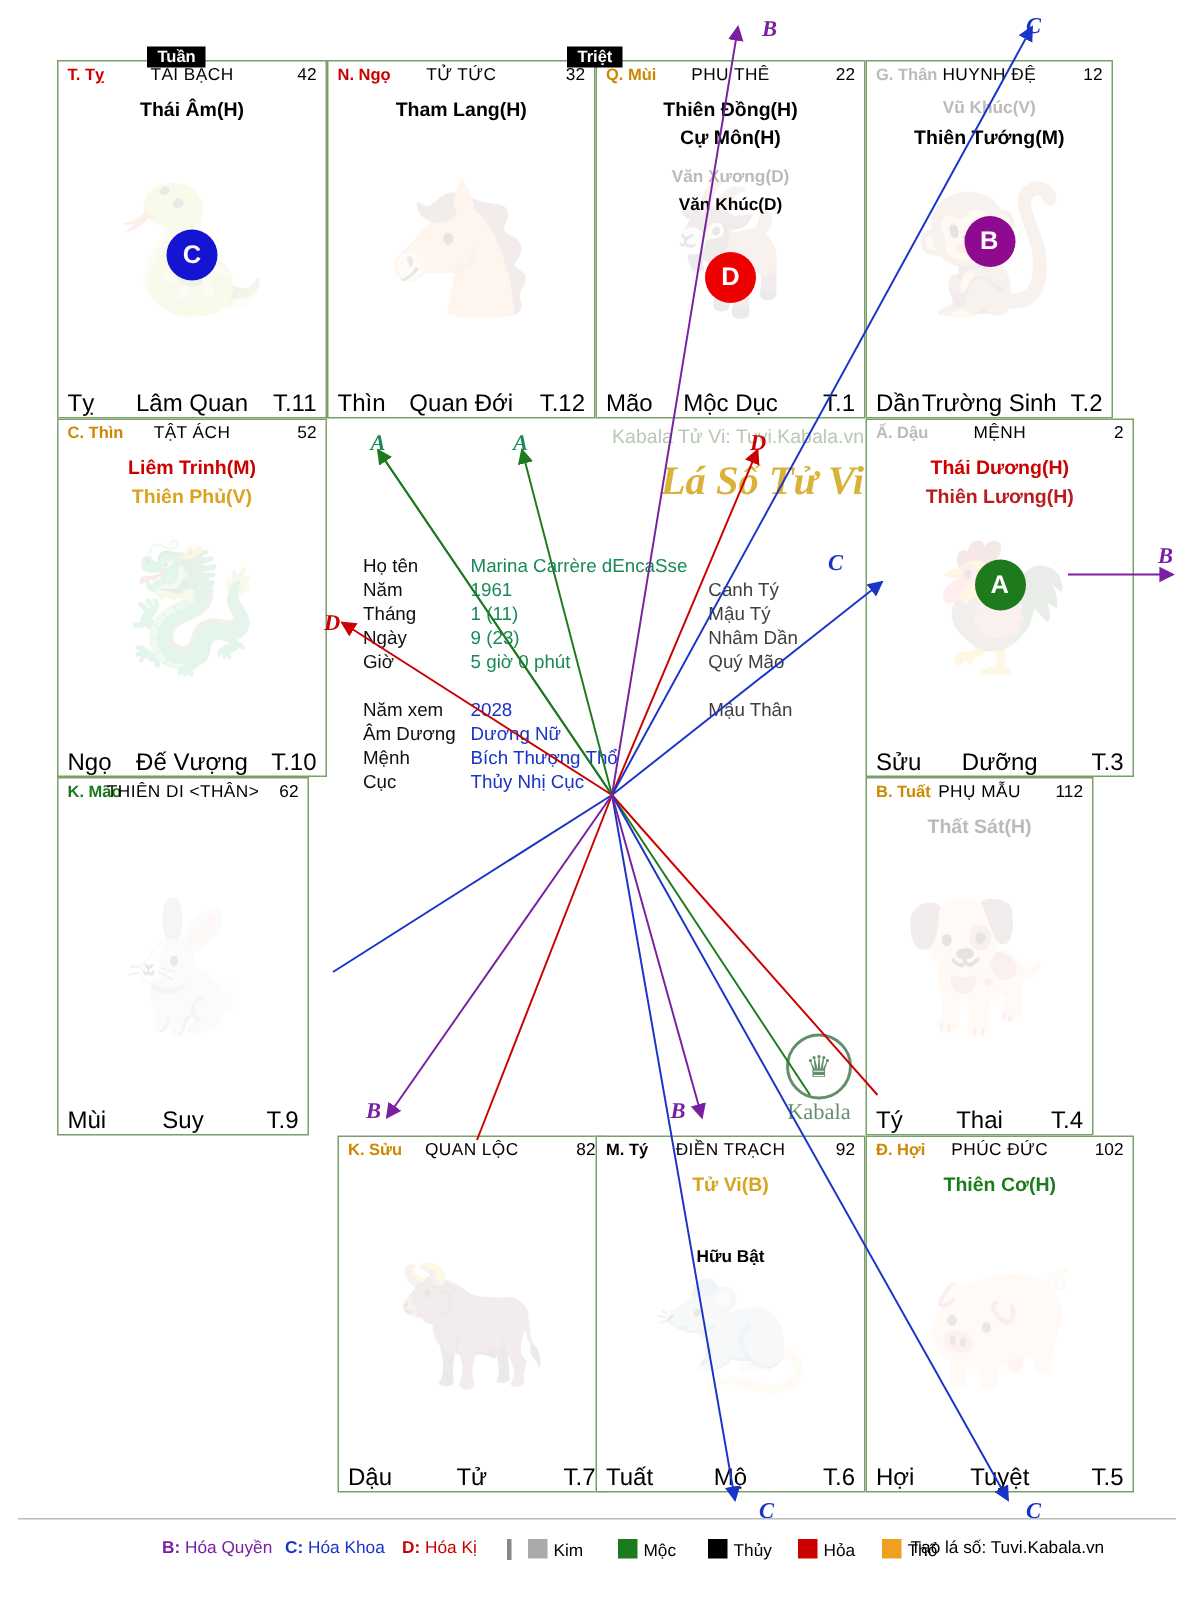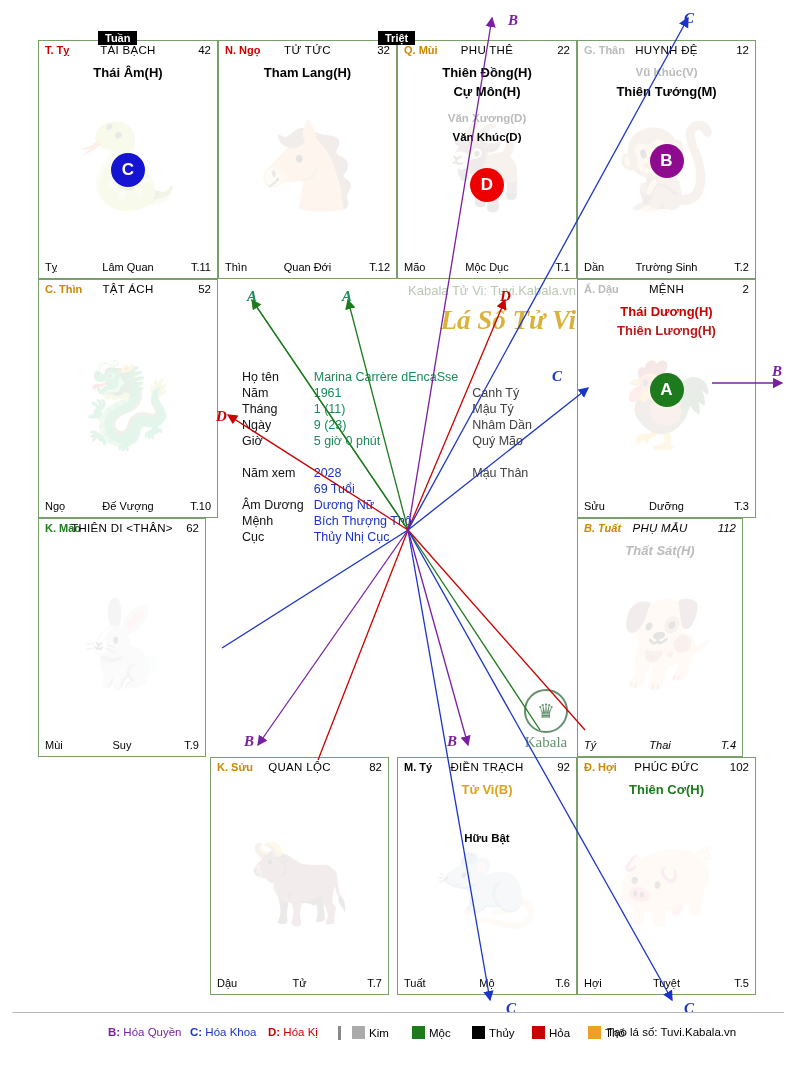--- a/index.html
+++ b/index.html
@@ -7,21 +7,21 @@
 
   .chart{position:absolute;left:38px;top:40px;width:718px;height:955px;}
 
   
   .cell{position:absolute;border:1px solid #7aa06a;box-sizing:border-box;background:#ffffff;}
   .chi{position:absolute;left:6px;top:3px;font-size:11px;font-weight:bold;}
   .cung{position:absolute;left:0;right:0;top:3px;text-align:center;font-size:11.5px;letter-spacing:.3px;}
   .num{position:absolute;right:6px;top:3px;font-size:11.5px;}
   .stars{position:absolute;left:0;right:0;top:22px;text-align:center;font-size:13px;line-height:19px;font-weight:bold;}
   .stars .sm{font-size:11.5px;font-weight:bold;}
-  .foot{position:absolute;left:0;right:0;bottom:3px;height:14px;font-size:11px;}
+  .foot{position:absolute;left:0;right:0;bottom:3px;height:14px;font-size:16px;}
   .foot .l{position:absolute;left:6px;}
   .foot .c{position:absolute;left:0;right:0;text-align:center;}
   .foot .r{position:absolute;right:6px;}
 
   .bubble{position:absolute;width:34px;height:34px;border-radius:50%;color:#fff;font-weight:bold;font-size:17px;
           display:flex;align-items:center;justify-content:center;left:50%;margin-left:-17px;}
   .b-blue{background:#1414d2;}
   .b-purple{background:#8e0a8e;}
   .b-red{background:#ee0000;}
   .b-green{background:#1d7a1d;}
@@ -114,21 +114,21 @@
       <div class="sm" style="color:#000;">Văn Khúc(D)</div>
     </div>
     <div class="bubble b-red" style="top:127px;">D</div>
     <div class="foot">
       <span class="l">Mão</span>
       <span class="c">Mộc Dục</span>
       <span class="r">T.1</span>
     </div>
   </div>
 
-  <div class="cell" style="left:539px;top:0;width:179px;height:239px;">
+  <div class="cell" style="left:539px;top:0;width:165px;height:239px;">
     <div class="chi" style="color:#bbb">G. Thân</div>
     <div class="cung">HUYNH ĐỆ</div>
     <div class="num">12</div>
     <div class="animal">🐒</div>
     <div class="stars">
       <div class="sm" style="color:#bbb;">Vũ Khúc(V)</div>
       <div style="color:#000;font-size:13px;">Thiên Tướng(M)</div>
     </div>
     <div class="bubble b-purple" style="top:103px;">B</div>
     <div class="foot">
@@ -136,20 +136,24 @@
       <span class="c">Trường Sinh</span>
       <span class="r">T.2</span>
     </div>
   </div>
 
   <div class="cell" style="left:0;top:239px;width:180px;height:239px;">
     <div class="chi" style="color:#cc8800">C. Thìn</div>
     <div class="cung">TẬT ÁCH</div>
     <div class="num">52</div>
     <div class="animal">🐉</div>
+    <div class="stars">
+      <div style="color:#cc0000;font-size:13px;">Liêm Trinh(M)</div>
+      <div style="color:#d9a520;font-size:13px;">Thiên Phủ(V)</div>
+    </div>
     <div class="foot">
       <span class="l">Ngọ</span>
       <span class="c">Đế Vượng</span>
       <span class="r">T.10</span>
     </div>
   </div>
 
   <div class="cell" style="left:539px;top:239px;width:179px;height:239px;">
     <div class="chi" style="color:#bbb">Ấ. Dậu</div>
     <div class="cung">MỆNH</div>
@@ -172,37 +176,37 @@
     <div class="cung">THIÊN DI &lt;THÂN&gt;</div>
     <div class="num">62</div>
     <div class="animal">🐇</div>
     <div class="foot">
       <span class="l">Mùi</span>
       <span class="c">Suy</span>
       <span class="r">T.9</span>
     </div>
   </div>
 
-  <div class="cell" style="left:539px;top:478px;width:166px;height:239px;font-style:italic;">
+  <div class="cell" style="left:539px;top:478px;width:152px;height:239px;">
     <div class="chi" style="color:#cc8800">B. Tuất</div>
     <div class="cung">PHỤ MẪU</div>
     <div class="num">112</div>
     <div class="animal">🐕</div>
     <div class="stars">
       <div style="color:#bbb;font-size:13px;">Thất Sát(H)</div>
     </div>
     <div class="foot">
       <span class="l">Tý</span>
       <span class="c">Thai</span>
       <span class="r">T.4</span>
     </div>
   </div>
 
 
-  <div class="cell" style="left:172px;top:717px;width:179px;height:238px;">
+  <div class="cell" style="left:187px;top:717px;width:179px;height:238px;">
     <div class="chi" style="color:#cc8800">K. Sửu</div>
     <div class="cung">QUAN LỘC</div>
     <div class="num">82</div>
     <div class="animal">🐂</div>
     <div class="foot">
       <span class="l">Dậu</span>
       <span class="c">Tử</span>
       <span class="r">T.7</span>
     </div>
   </div>
@@ -272,25 +276,20 @@
         </tr>
         <tr>
               <td style="height:14px"></td>
               <td></td>
               <td></td>
             </tr>
         <tr>
           <td class="lbl">Năm xem</td>
           <td class="v1b">2028</td>
           <td class="v2">Mậu Thân</td>
-        </tr>
-        <tr>
-          <td class="lbl"></td>
-          <td class="v1b">69 Tuổi</td>
-          <td class="v2"></td>
         </tr>
         <tr>
           <td class="lbl">Âm Dương</td>
           <td class="v1b">Dương Nữ</td>
           <td class="v2"></td>
         </tr>
         <tr>
           <td class="lbl">Mệnh</td>
           <td class="v1b">Bích Thượng Thổ</td>
           <td class="v2"></td>

